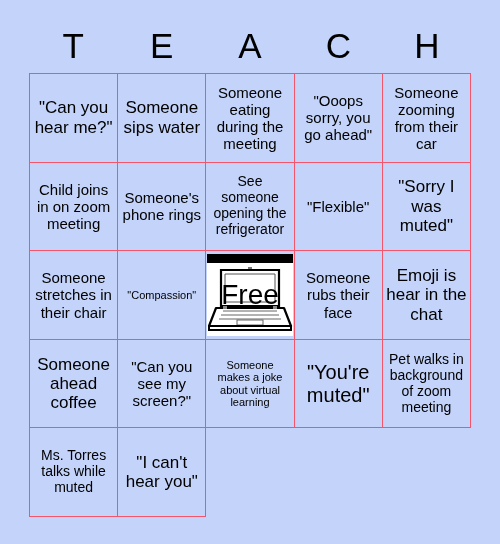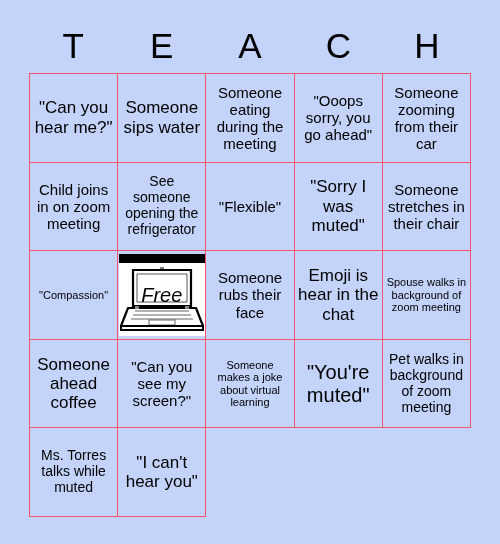--- a/index.html
+++ b/index.html
@@ -99,26 +99,25 @@
     background: #ffffff;
   }
   .laptop-art svg {
     display: block;
     width: 100%;
     height: 100%;
   }
   .free-label {
     position: relative;
     z-index: 2;
-    font-size: 20px;
+    font-size: 28px;
     color: #000000;
     text-align: center;
     line-height: 1.1;
     width: 100%;
-    font-style: italic;
   }
 </style>
 </head>
 <body>
 
 <div id="card">
 
   <div id="header">
     <div class="header-letter">T</div>
     <div class="header-letter">E</div>
@@ -138,20 +137,23 @@
         <span class="cell-text fs-md">Someone eating during the meeting</span>
       </div>
       <div class="cell">
         <span class="cell-text fs-md">"Ooops sorry, you go ahead"</span>
       </div>
       <div class="cell">
         <span class="cell-text fs-md">Someone zooming from their car</span>
       </div>
       <div class="cell">
         <span class="cell-text fs-md">Child joins in on zoom meeting</span>
+      </div>
+      <div class="cell">
+        <span class="cell-text fs-md">Someone's phone rings</span>
       </div>
       <div class="cell">
         <span class="cell-text fs-sm">See someone opening the refrigerator</span>
       </div>
       <div class="cell">
         <span class="cell-text fs-md">"Flexible"</span>
       </div>
       <div class="cell">
         <span class="cell-text fs-lg">"Sorry I was muted"</span>
       </div>
@@ -185,23 +187,20 @@
           </div>
         </div>
       </div>
       <div class="cell">
         <span class="cell-text fs-md">Someone rubs their face</span>
       </div>
       <div class="cell">
         <span class="cell-text fs-lg">Emoji is hear in the chat</span>
       </div>
       <div class="cell">
-        <span class="cell-text fs-xs">Spouse walks in background of zoom meeting</span>
-      </div>
-      <div class="cell">
         <span class="cell-text fs-lg">Someone ahead coffee</span>
       </div>
       <div class="cell">
         <span class="cell-text fs-md">"Can you see my screen?"</span>
       </div>
       <div class="cell">
         <span class="cell-text fs-xs">Someone makes a joke about virtual learning</span>
       </div>
       <div class="cell">
         <span class="cell-text fs-xl">"You're muted"</span>

